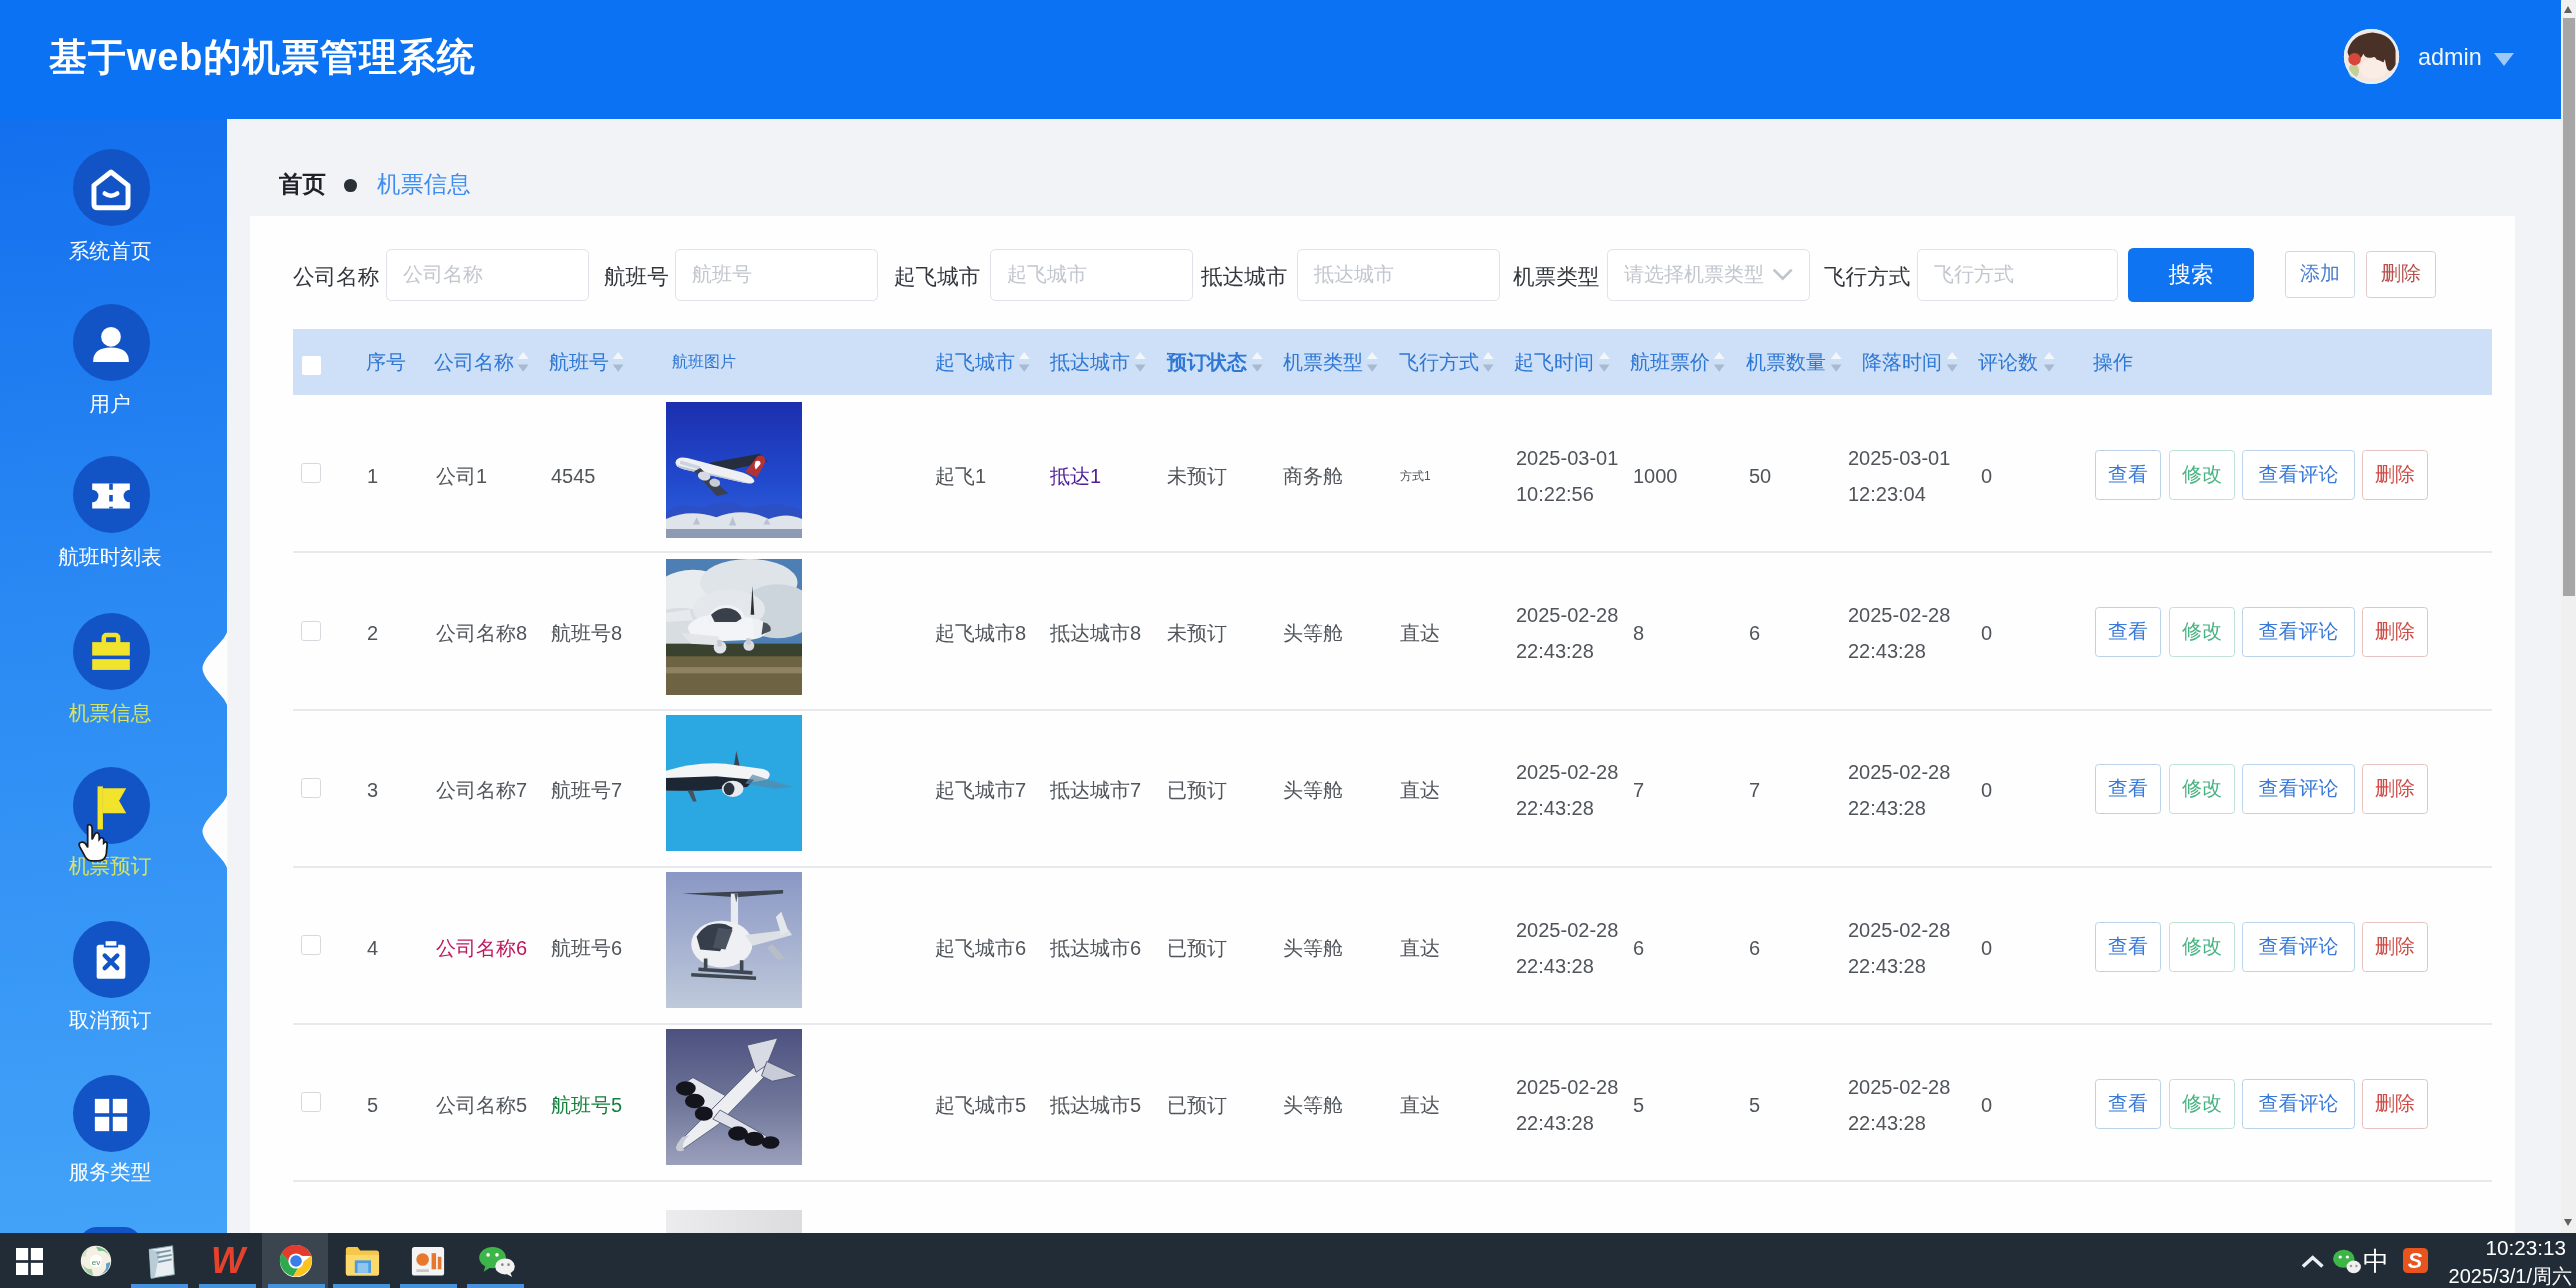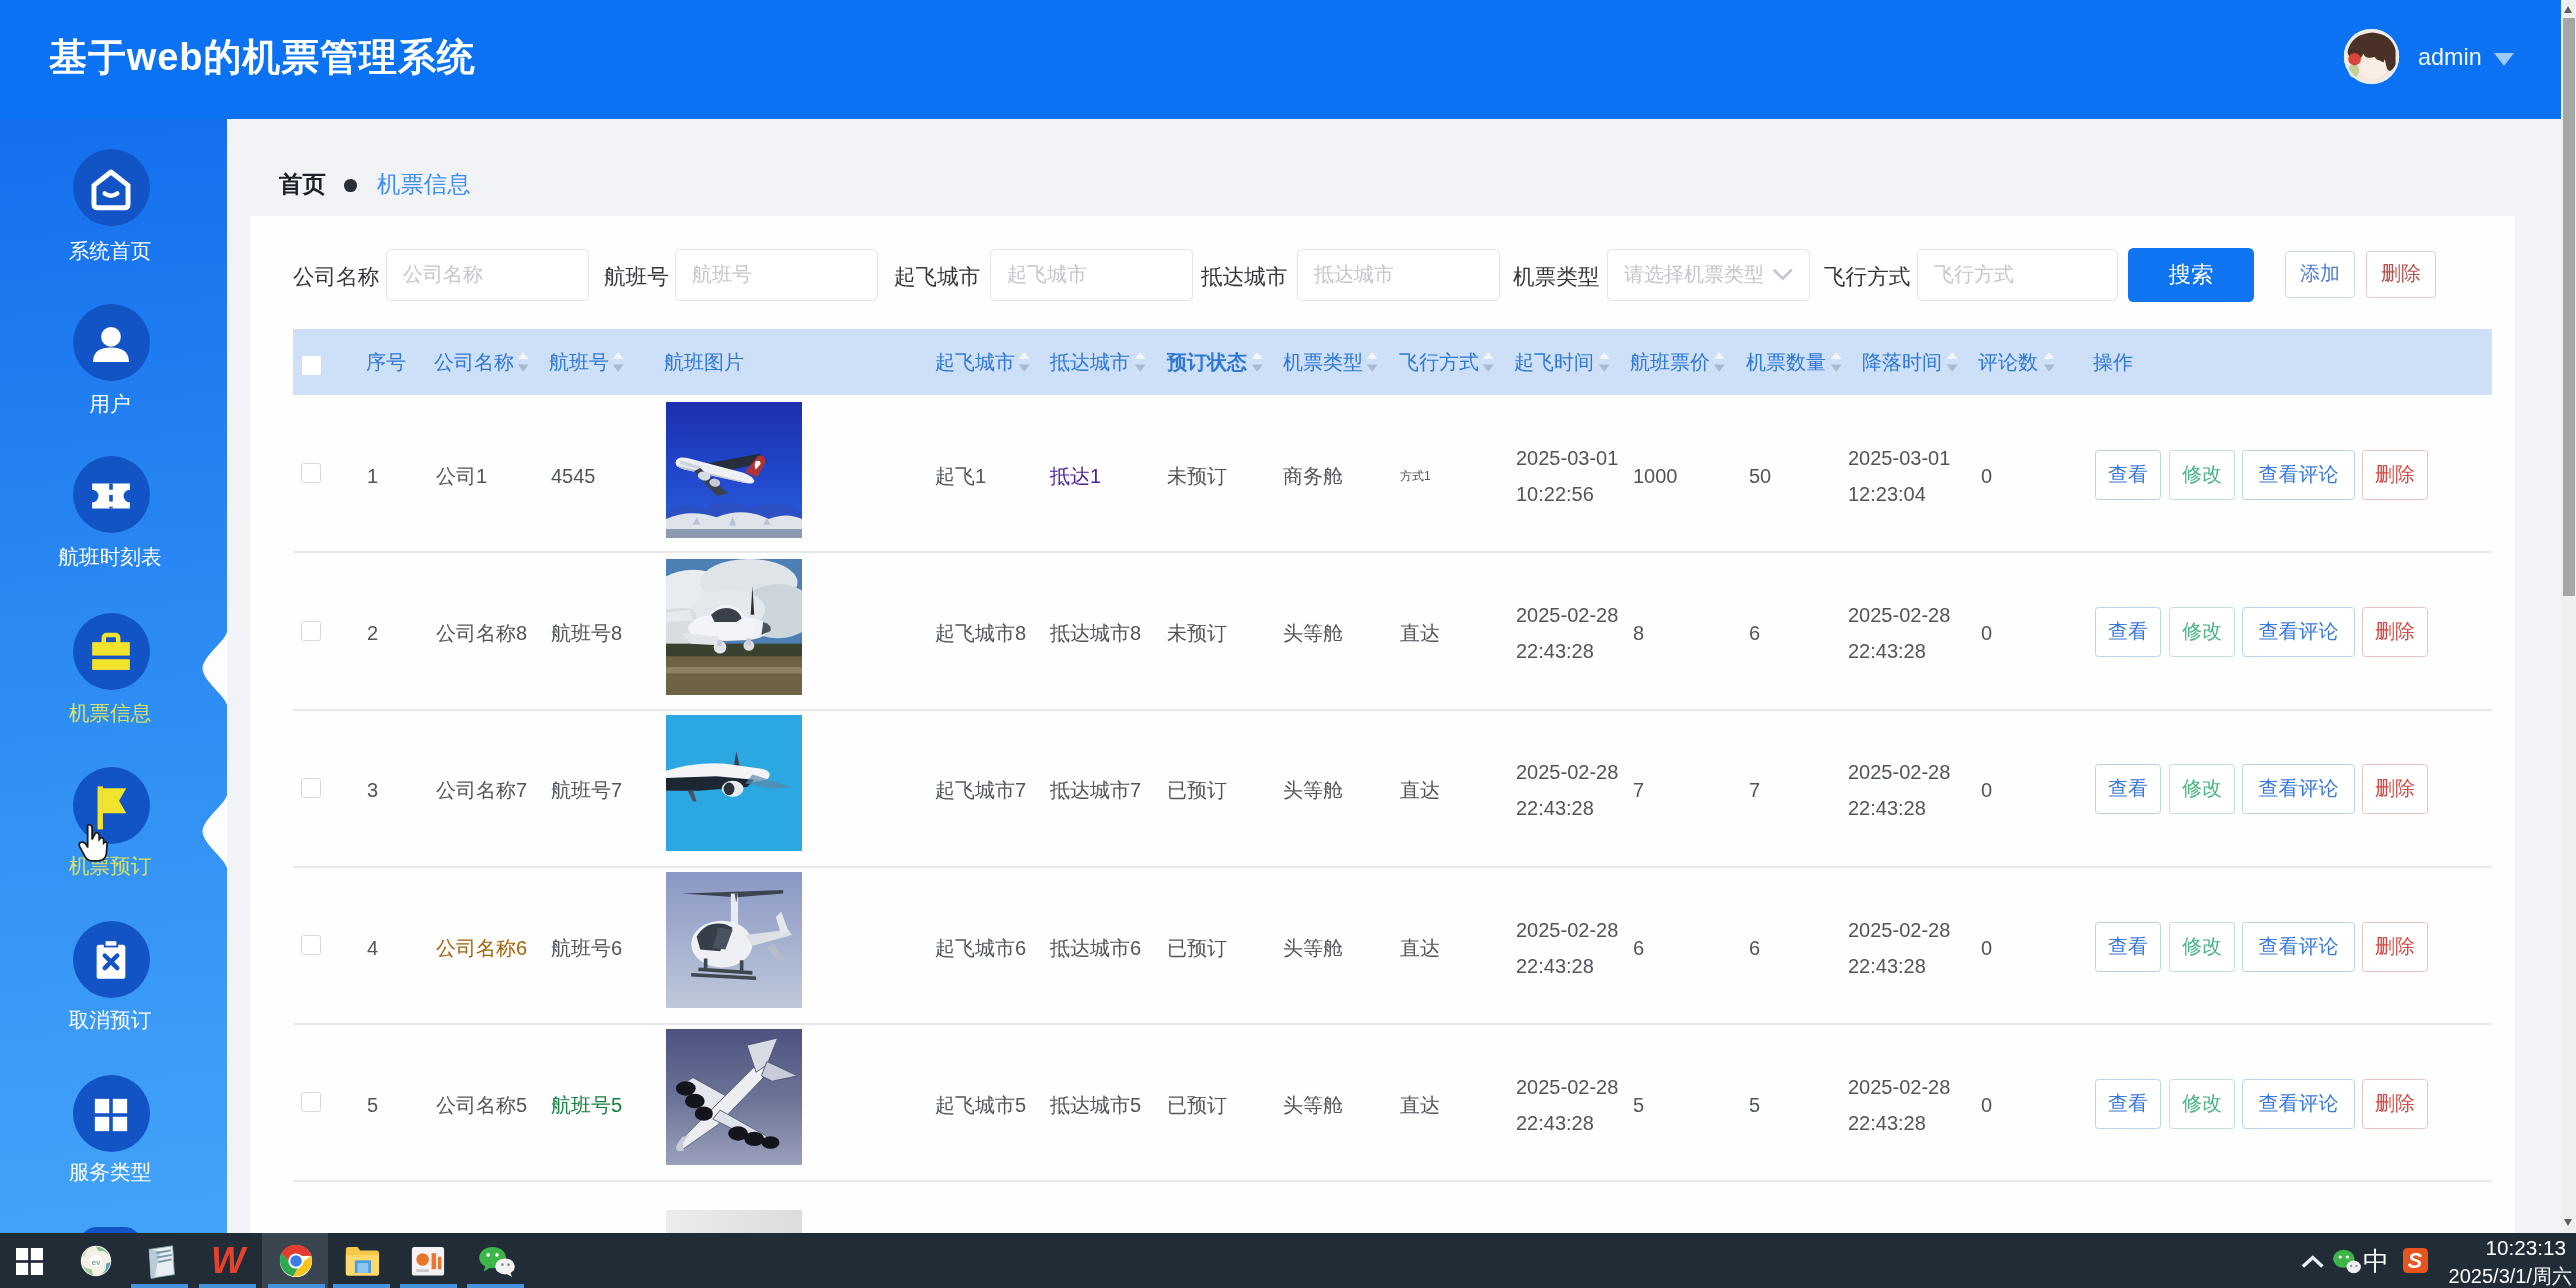--- a/index.html
+++ b/index.html
@@ -104,21 +104,21 @@
 <div class="abs cc" style="left:474px;top:362px;font-size:20px;font-weight:500;color:#2e77d4">公司名称</div>
 <svg class="abs" style="left:516px;top:351px" width="14.4" height="21.6" viewBox="0 0 16 24">
     <path d="M8 1 L14 9 L2 9 Z" fill="#f3f7fc"></path>
     <path d="M8 23 L14 15 L2 15 Z" fill="#a9b9cf"></path>
   </svg>
 <div class="abs cc" style="left:579px;top:362px;font-size:20px;font-weight:500;color:#2e77d4">航班号</div>
 <svg class="abs" style="left:611px;top:351px" width="14.4" height="21.6" viewBox="0 0 16 24">
     <path d="M8 1 L14 9 L2 9 Z" fill="#f3f7fc"></path>
     <path d="M8 23 L14 15 L2 15 Z" fill="#a9b9cf"></path>
   </svg>
-<div class="abs cc" style="left:704px;top:362px;font-size:20px;font-weight:500;color:#2e77d4">航班图片</div>
+<div class="abs cc" style="left:704px;top:362px;font-size:16px;font-weight:500;color:#2e77d4">航班图片</div>
 <div class="abs cc" style="left:975px;top:362px;font-size:20px;font-weight:500;color:#2e77d4">起飞城市</div>
 <svg class="abs" style="left:1017px;top:351px" width="14.4" height="21.6" viewBox="0 0 16 24">
     <path d="M8 1 L14 9 L2 9 Z" fill="#f3f7fc"></path>
     <path d="M8 23 L14 15 L2 15 Z" fill="#a9b9cf"></path>
   </svg>
 <div class="abs cc" style="left:1090px;top:362px;font-size:20px;font-weight:500;color:#2e77d4">抵达城市</div>
 <svg class="abs" style="left:1133px;top:351px" width="14.4" height="21.6" viewBox="0 0 16 24">
     <path d="M8 1 L14 9 L2 9 Z" fill="#f3f7fc"></path>
     <path d="M8 23 L14 15 L2 15 Z" fill="#a9b9cf"></path>
   </svg>
@@ -224,21 +224,21 @@
 <div class="abs cl" style="left:1516px;top:772px;font-size:20px;color:#50555b">2025-02-28</div>
 <div class="abs cl" style="left:1516px;top:808px;font-size:20px;color:#50555b">22:43:28</div>
 <div class="abs cl" style="left:1848px;top:772px;font-size:20px;color:#50555b">2025-02-28</div>
 <div class="abs cl" style="left:1848px;top:808px;font-size:20px;color:#50555b">22:43:28</div>
 <div class="abs" style="left:2095px;top:764px;width:66px;border:1.8px solid #bad3e8;color:#3879d9;height:50px;background:#fff;border-radius:3.6px;text-align:center;font-size:20px;line-height:47px">查看</div>
 <div class="abs" style="left:2169px;top:764px;width:66px;border:1.8px solid #bfe3d2;color:#49b383;height:50px;background:#fff;border-radius:3.6px;text-align:center;font-size:20px;line-height:47px">修改</div>
 <div class="abs" style="left:2242px;top:764px;width:113px;border:1.8px solid #bad3e8;color:#3879d9;height:50px;background:#fff;border-radius:3.6px;text-align:center;font-size:20px;line-height:47px">查看评论</div>
 <div class="abs" style="left:2362px;top:764px;width:66px;border:1.8px solid #e6c3c1;color:#cf4b46;height:50px;background:#fff;border-radius:3.6px;text-align:center;font-size:20px;line-height:47px">删除</div>
 <div class="abs" style="left:301px;top:935px;width:20px;height:20px;background:#fff;border:1.8px solid #d5d8dd;border-radius:2.7px"></div>
 <div class="abs cl" style="left:367px;top:948px;font-size:20px;color:#50555b">4</div>
-<div class="abs cl" style="left:436px;top:948px;font-size:20px;color:#a16207">公司名称6</div>
+<div class="abs cl" style="left:436px;top:948px;font-size:20px;color:#be185d">公司名称6</div>
 <div class="abs cl" style="left:551px;top:948px;font-size:20px;color:#50555b">航班号6</div>
 <div class="abs cl" style="left:935px;top:948px;font-size:20px;color:#50555b">起飞城市6</div>
 <div class="abs cl" style="left:1050px;top:948px;font-size:20px;color:#50555b">抵达城市6</div>
 <div class="abs cl" style="left:1167px;top:948px;font-size:20px;color:#50555b">已预订</div>
 <div class="abs cl" style="left:1283px;top:948px;font-size:20px;color:#50555b">头等舱</div>
 <div class="abs cl" style="left:1400px;top:948px;font-size:20px;color:#50555b">直达</div>
 <div class="abs cl" style="left:1633px;top:948px;font-size:20px;color:#50555b">6</div>
 <div class="abs cl" style="left:1749px;top:948px;font-size:20px;color:#50555b">6</div>
 <div class="abs cl" style="left:1981px;top:948px;font-size:20px;color:#50555b">0</div>
 <div class="abs cl" style="left:1516px;top:930px;font-size:20px;color:#50555b">2025-02-28</div>

